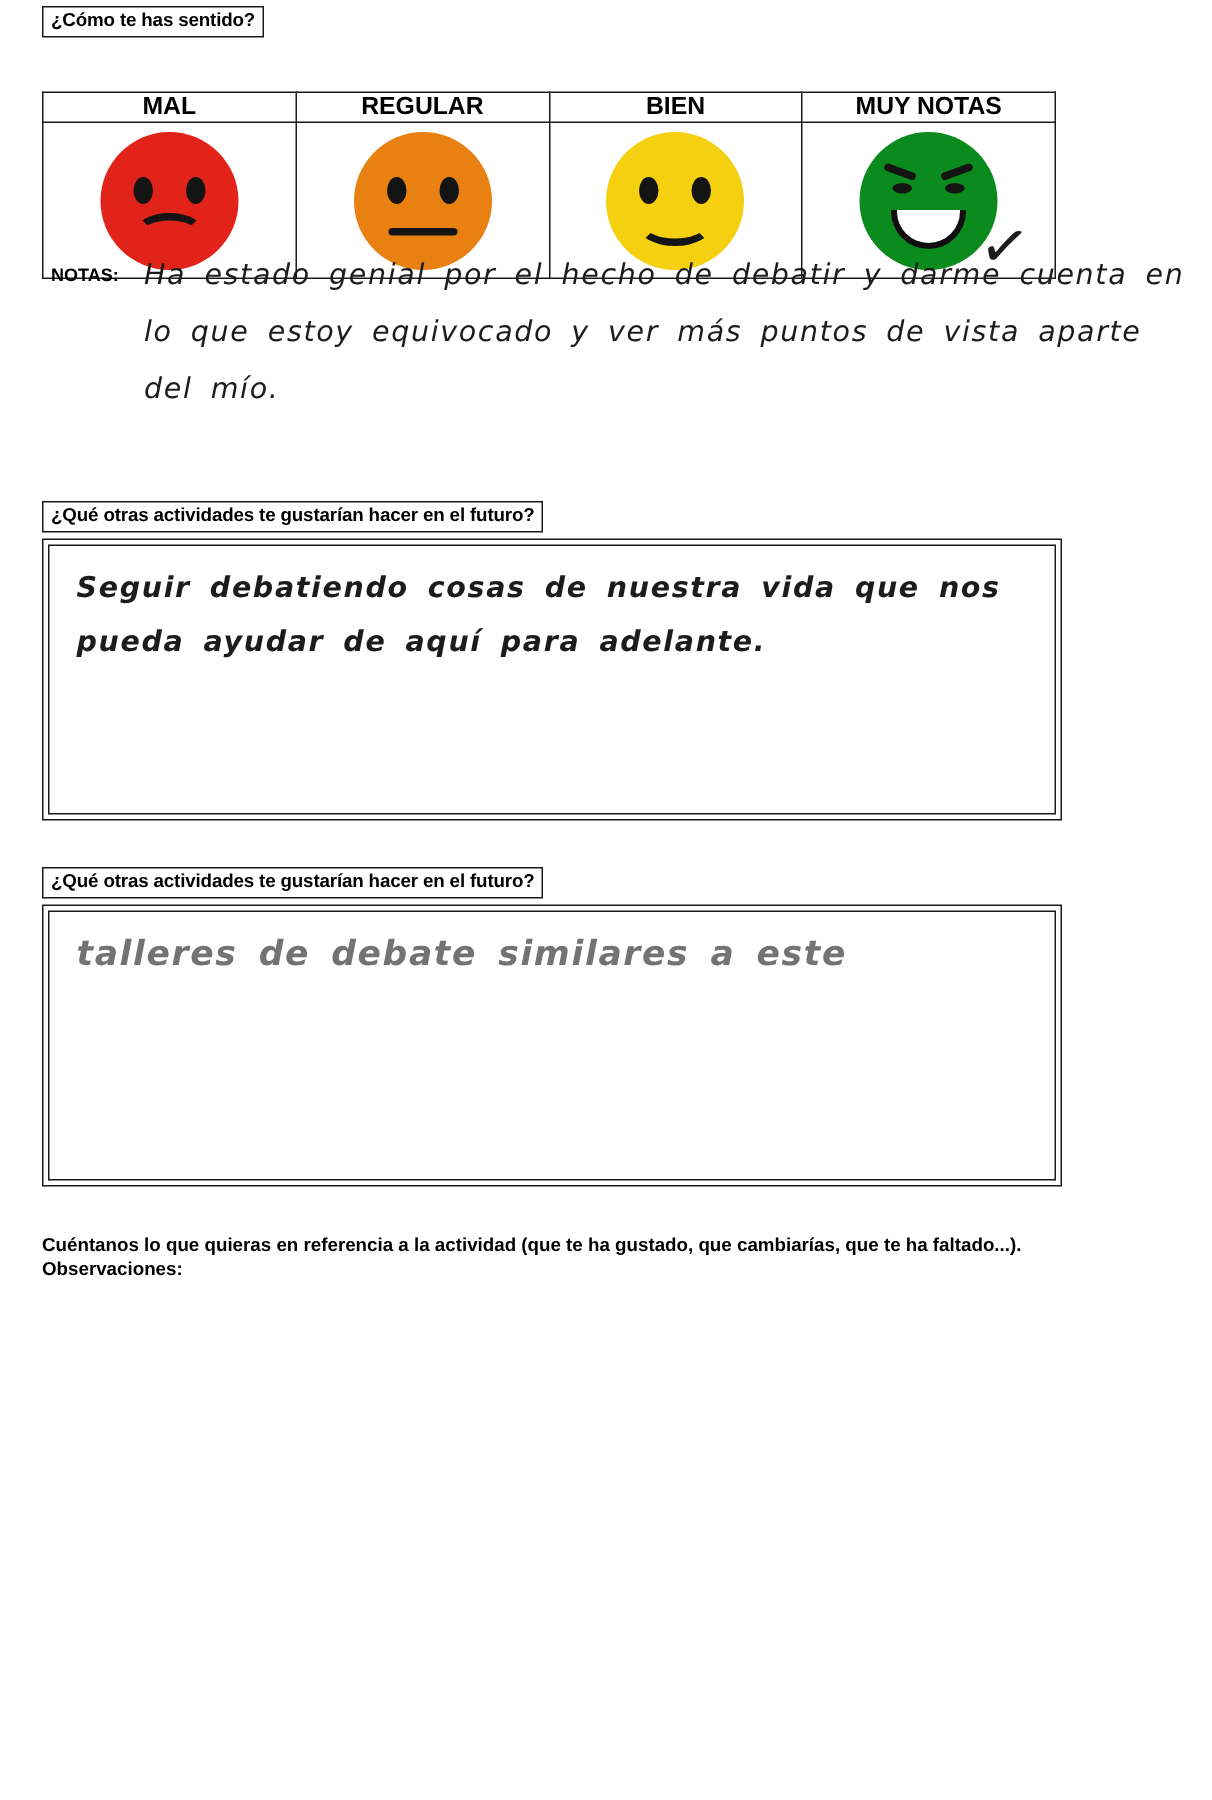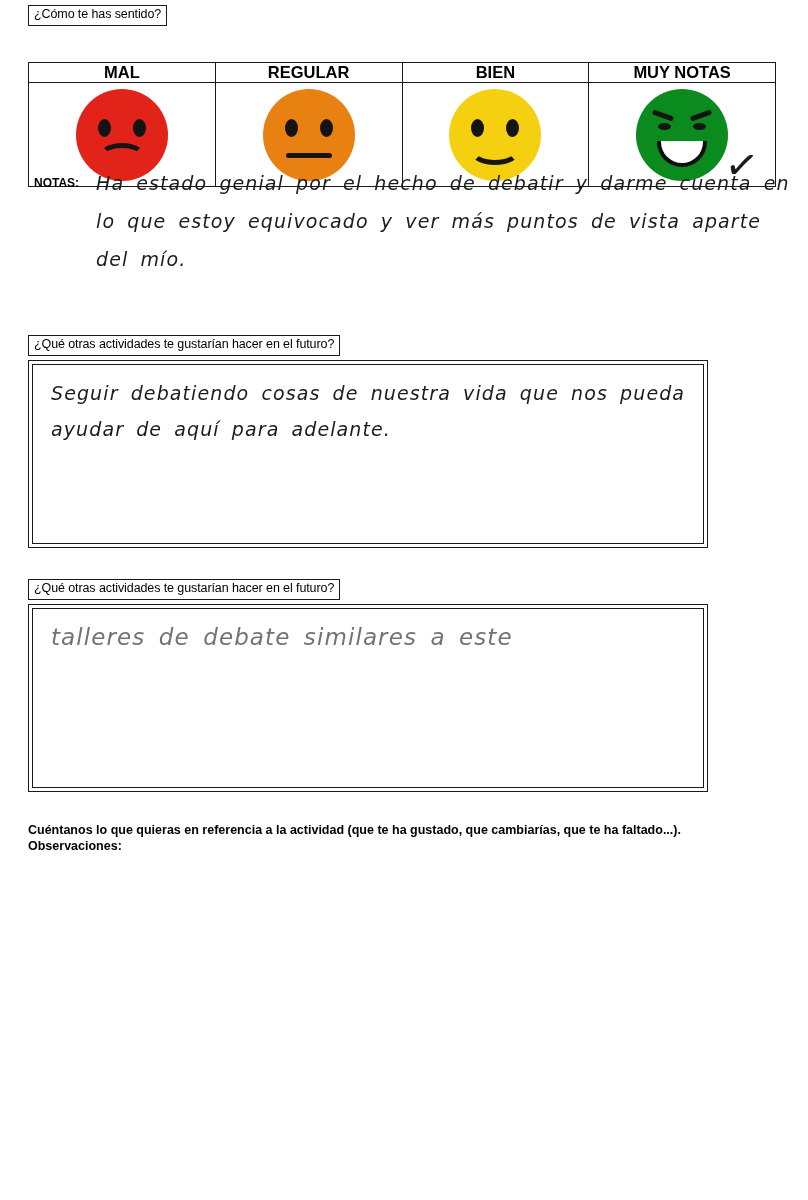--- a/index.html
+++ b/index.html
@@ -11,37 +11,37 @@
     font-family: "Liberation Sans", sans-serif;
     color: #000000;
     position: relative;
     overflow: hidden;
   }
   .page { position: relative; width: 808px; height: 1200px; padding: 0; }
 
   
   .q-label {
     font-size: 12.5px;
-    font-weight: normal;
+    font-weight: bold;
     letter-spacing: -0.1px;
     line-height: 1.1;
   }
   .q-label-box {
     display: inline-block;
     border: 1px solid #1a1a1a;
     padding: 2px 5px 3px 5px;
     background: #fff;
   }
 
   
   #mood-section { position: absolute; left: 28px; top: 4px; width: 752px; }
   #mood-question { margin-bottom: 3px; }
   .mood-table {
     border-collapse: collapse;
-    width: 748px;
+    width: 676px;
     table-layout: fixed;
     border: 1.5px solid #1a1a1a;
     margin-top: 36px;
   }
   .mood-table td {
     border: 1.5px solid #1a1a1a;
     text-align: center;
     vertical-align: top;
     padding: 0;
   }
@@ -123,21 +123,21 @@
     border: 1.5px solid #1a1a1a;
     padding: 3px;
     background: #fff;
     margin-top: 4px;
   }
   .ansbox-inner {
     border: 1.5px solid #1a1a1a;
     width: 100%; height: 100%;
     padding: 10px 14px 10px 18px;
   }
-  .ans-text { font-size: 19px; line-height: 36px; }
+  .ans-text { font-size: 19px; line-height: 36px; font-weight: bold; }
 
   #q1 { top: 334px; }
   #q1 .ansbox-inner { height: 180px; }
   #q2 { top: 578px; }
   #q2 .ansbox-inner { height: 180px; }
 
   #obs { position: absolute; left: 28px; top: 820px; width: 752px; }
   #obs-title { font-size: 12.5px; font-weight: bold; }
   #obs-desc { font-size: 12.5px; font-weight: bold; line-height: 1.38; margin-top: 2px; }
   #obs .ansbox { margin-top: 7px; }

